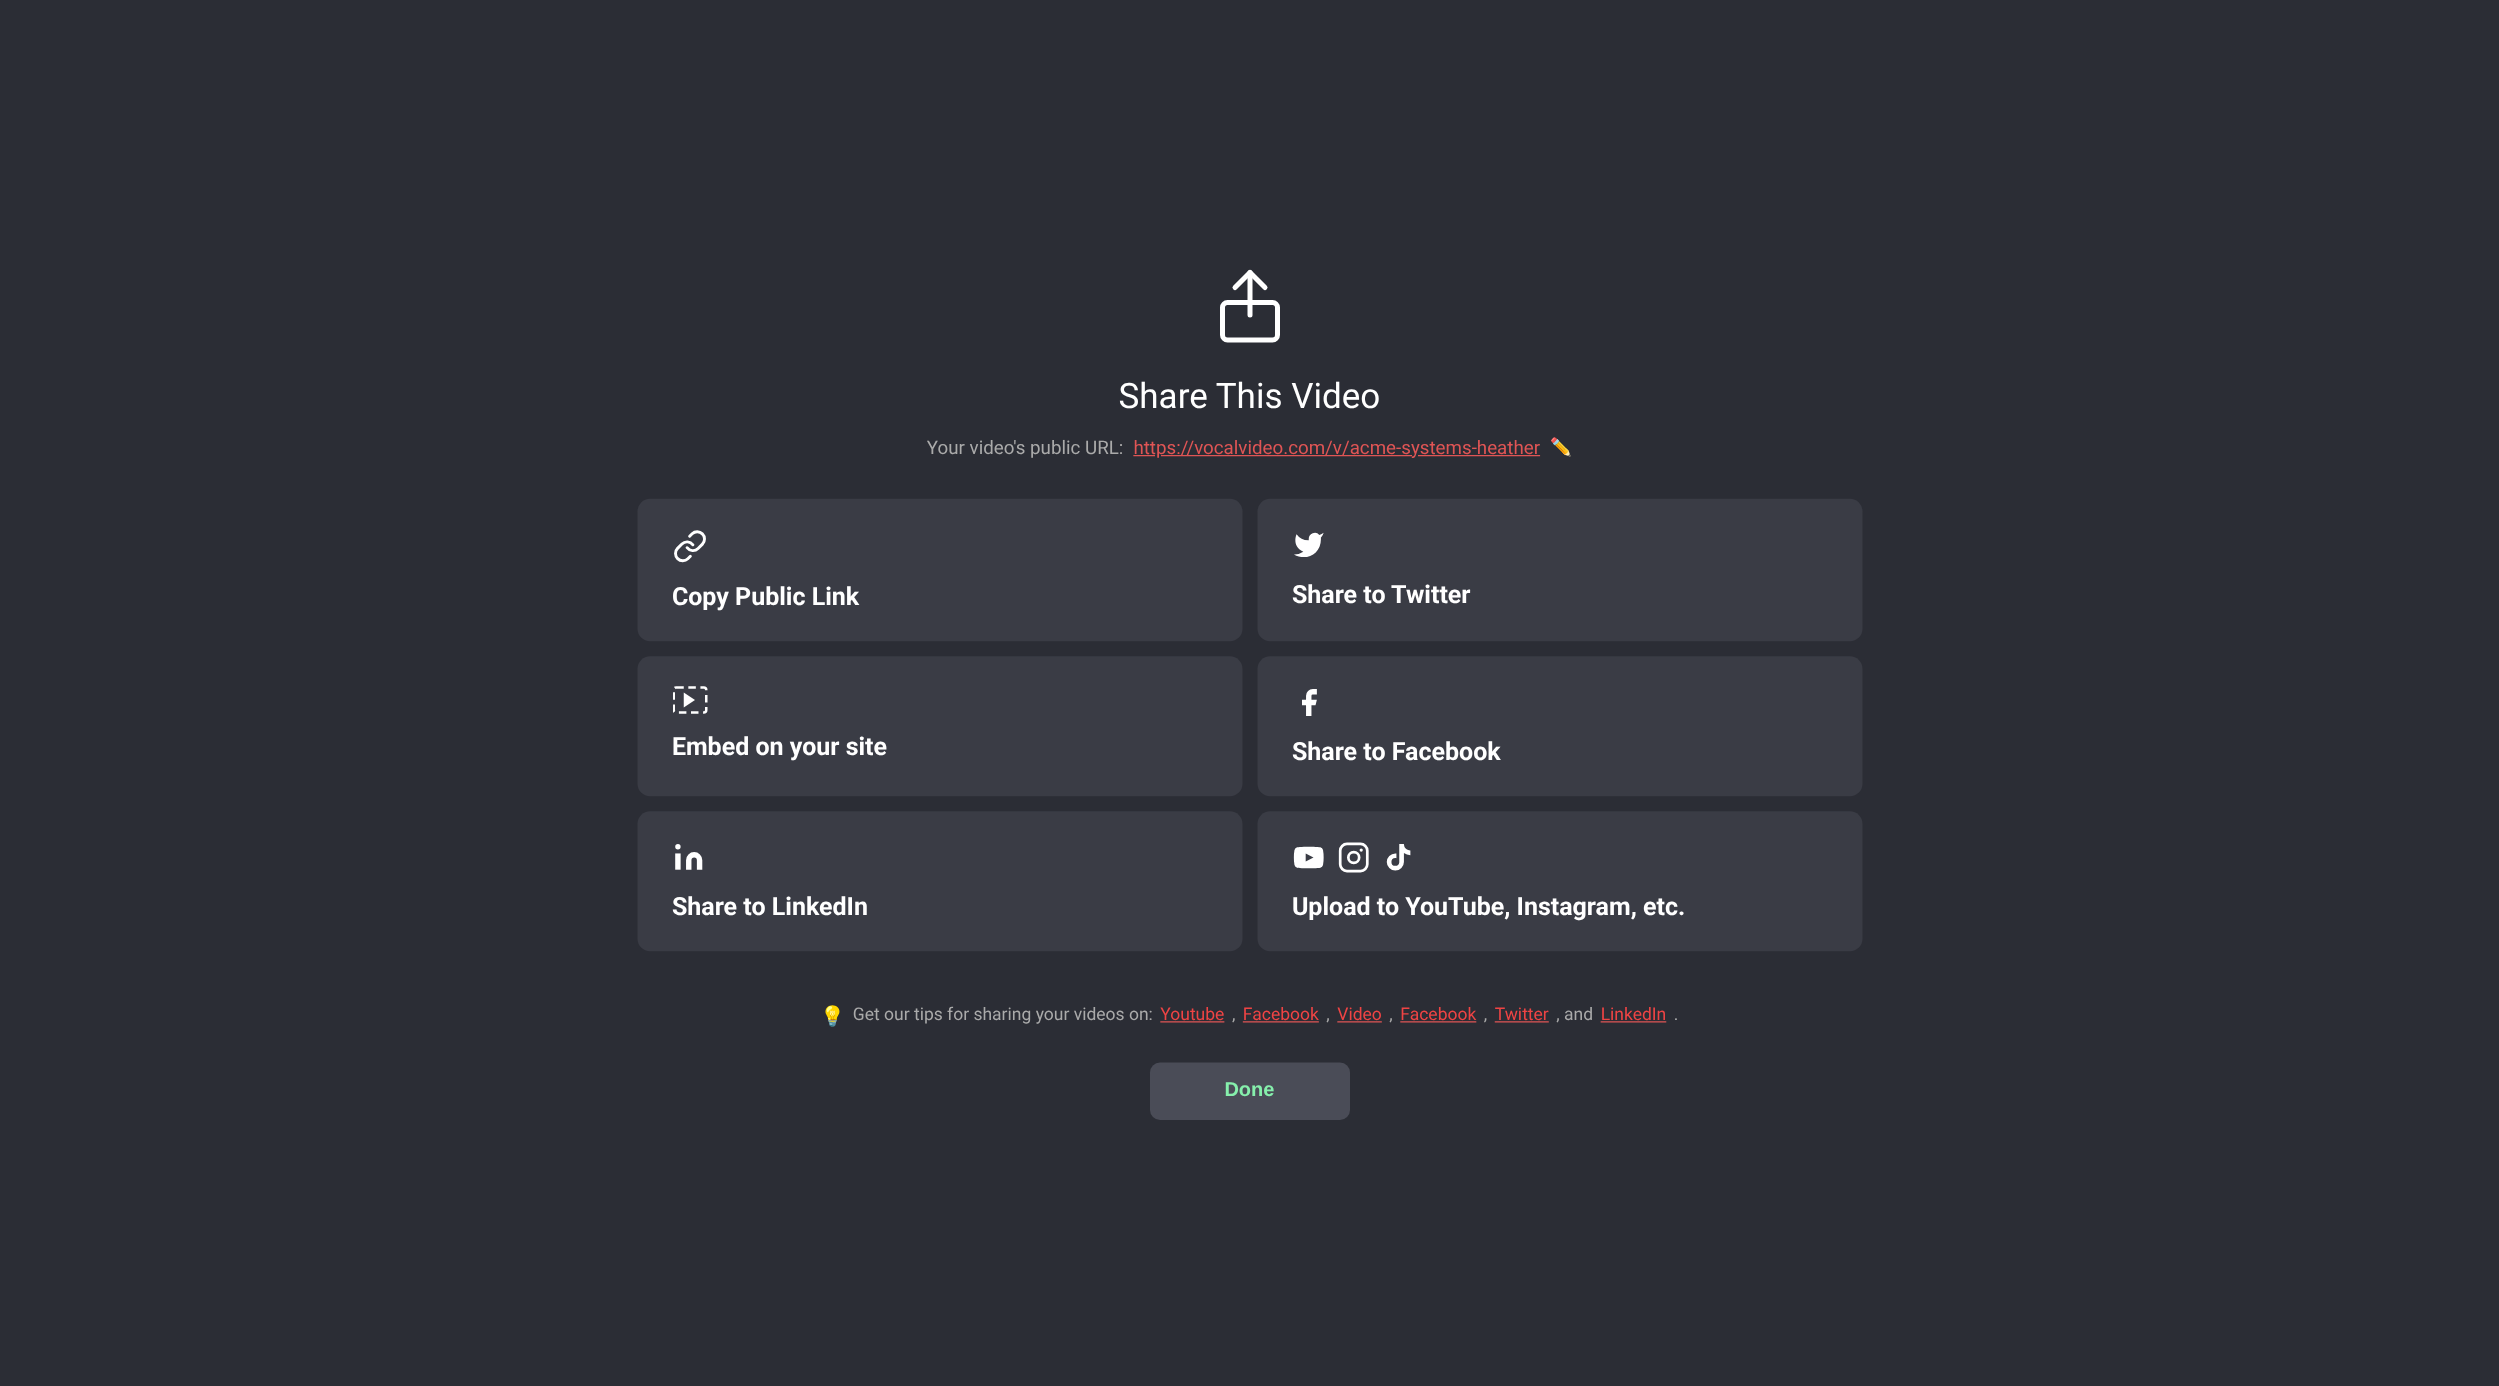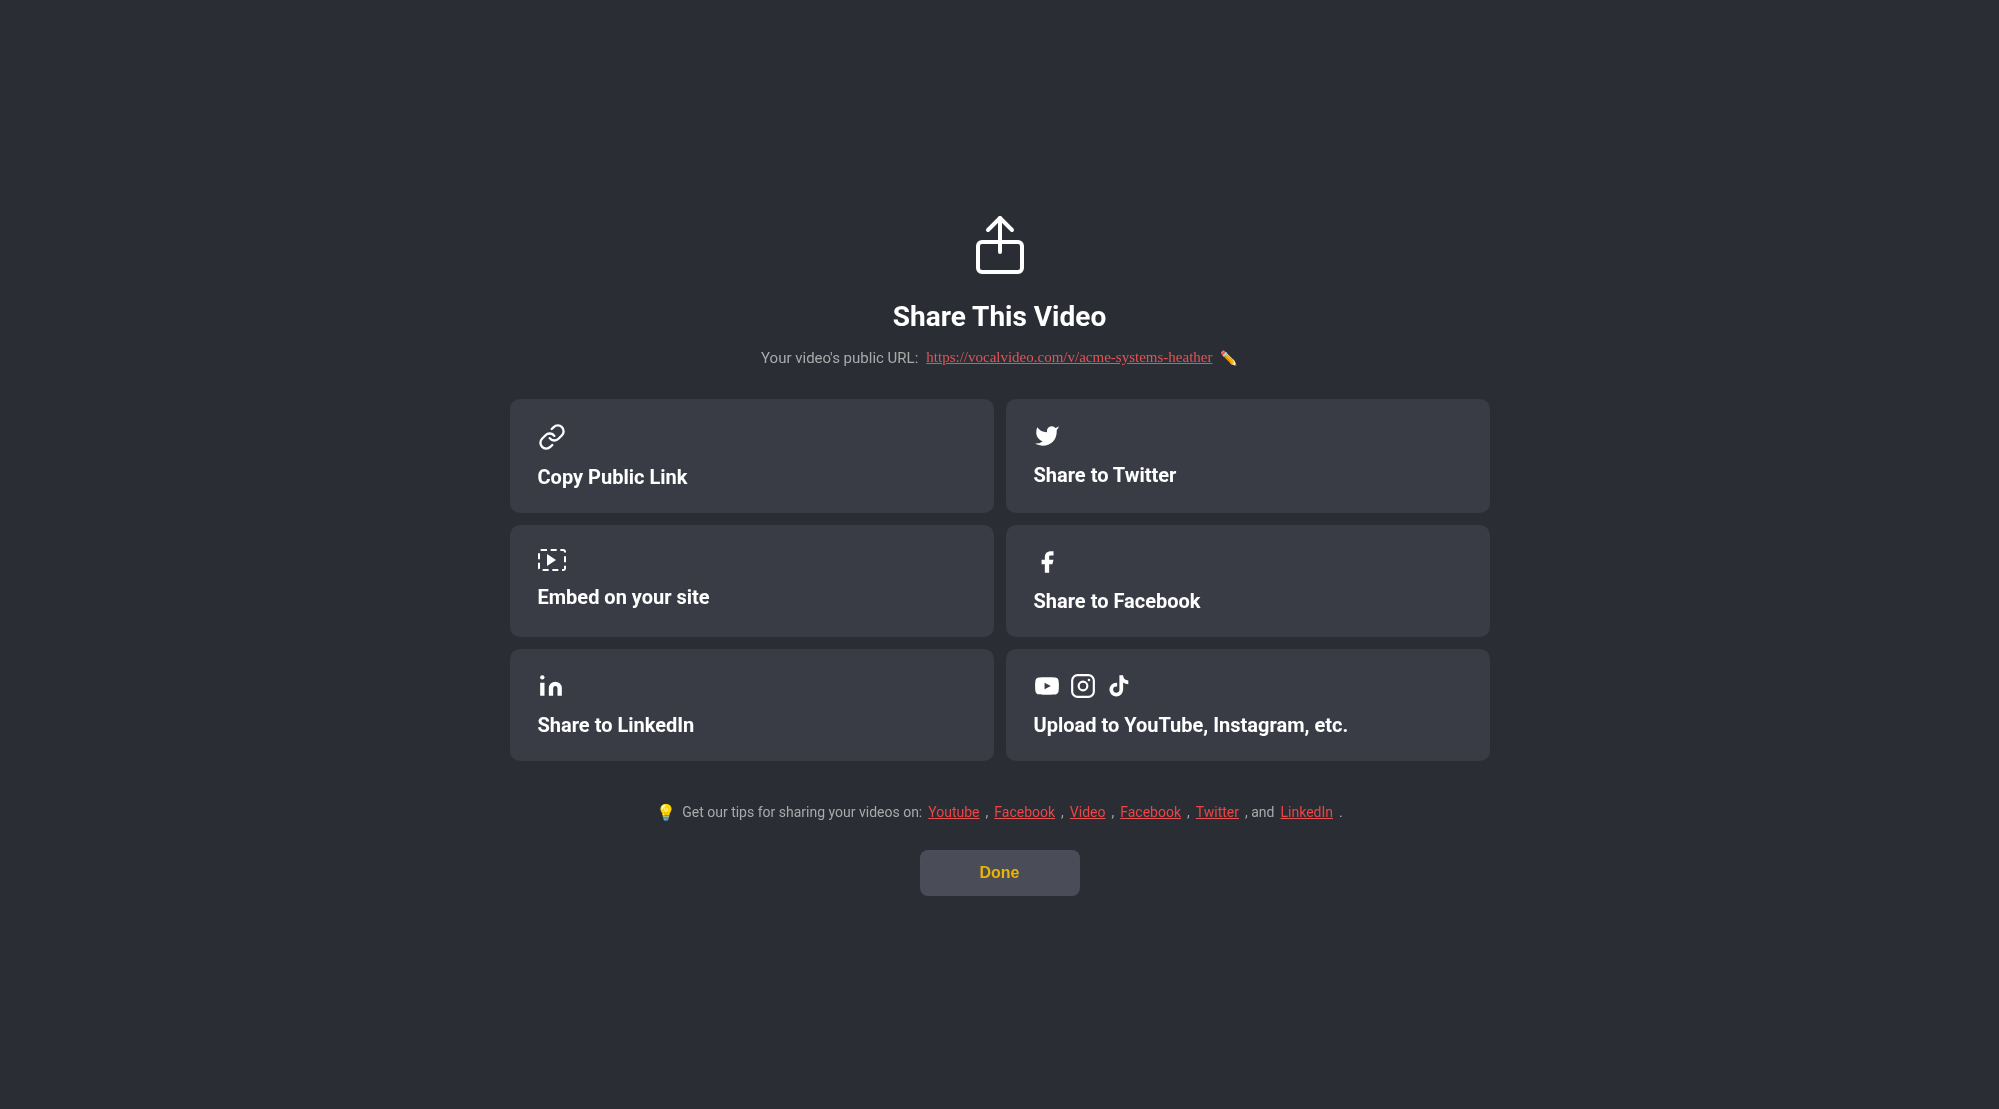--- a/index.html
+++ b/index.html
@@ -31,40 +31,39 @@
       margin-bottom: 18px;
     }
 
     .share-icon-svg {
       width: 64px;
       height: 64px;
     }
 
     .title {
       font-size: 28px;
-      font-weight: 700;
+      font-weight: 400;
       color: #ffffff;
       margin-bottom: 16px;
     }
 
     .url-row {
       font-size: 15px;
       color: #aaaaaa;
       margin-bottom: 32px;
       display: flex;
       align-items: center;
       gap: 8px;
       justify-content: flex-end;
     }
 
     .url-link {
       color: #e05555;
       text-decoration: underline;
       cursor: pointer;
-      font-family: Liberation Serif, serif;
     }
 
     .edit-icon {
       cursor: pointer;
       font-size: 14px;
       color: #aaaaaa;
     }
 
     .grid {
       display: grid;
@@ -114,21 +113,21 @@
       text-decoration-color: #e05555;
       cursor: pointer;
     }
 
     .tips-icon {
       font-size: 16px;
     }
 
     .done-button {
       background-color: #4a4c57;
-      color: #eab308;
+      color: #86efac;
       border: none;
       border-radius: 8px;
       padding: 14px 60px;
       font-size: 16px;
       font-weight: 600;
       cursor: pointer;
       transition: background-color 0.15s;
     }
 
     

